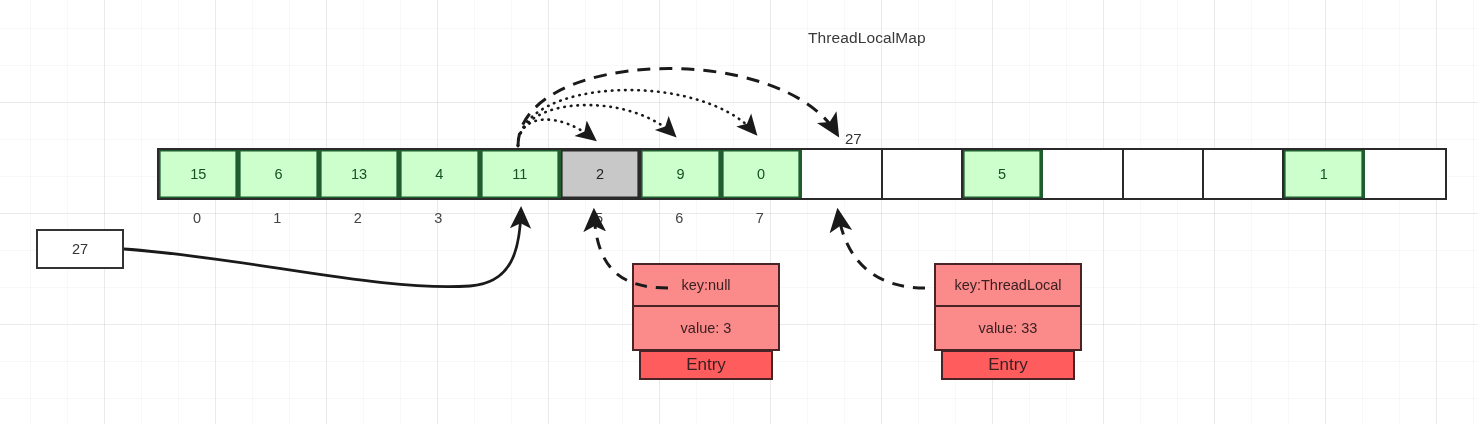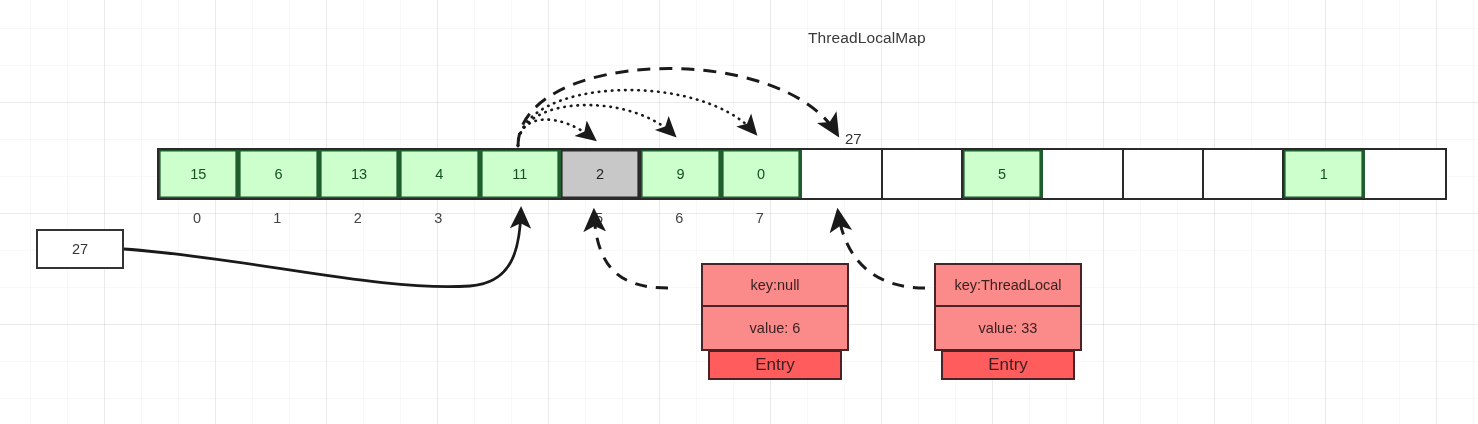--- a/index.html
+++ b/index.html
@@ -130,21 +130,21 @@
     margin-top: -1px;
     border: 2.2px solid #4a2326;
     background: #ff5d5d;
     display: flex;
     align-items: center;
     justify-content: center;
     font-size: 17px;
     color: #3b2022;
   }
 
-  #entry-null { left: 701px; top: 263px; }
+  #entry-null { left: 632px; top: 263px; }
   #entry-tl   { left: 926px; top: 263px; padding-left: 8px; }
 
   
   #arrows {
     position: absolute;
     left: 0; top: 0;
     width: 1478px; height: 424px;
     pointer-events: none;
   }
 </style>
@@ -184,21 +184,21 @@
       <div class="idx" style="left: 639.4px;">6</div>
       <div class="idx" style="left: 719.8px;">7</div>
     </div>
 
   <div id="slot8-label">27</div>
 
   <div id="val-box">27</div>
 
   <div class="entry-card" id="entry-null">
     <div class="entry-row">key:null</div>
-    <div class="entry-row second">value: 6</div>
+    <div class="entry-row second">value: 3</div>
     <div class="entry-foot">Entry</div>
   </div>
 
   <div class="entry-card" id="entry-tl">
     <div class="entry-row">key:ThreadLocal</div>
     <div class="entry-row second">value: 33</div>
     <div class="entry-foot">Entry</div>
   </div>
 
   <svg id="arrows" viewBox="0 0 1478 424">

